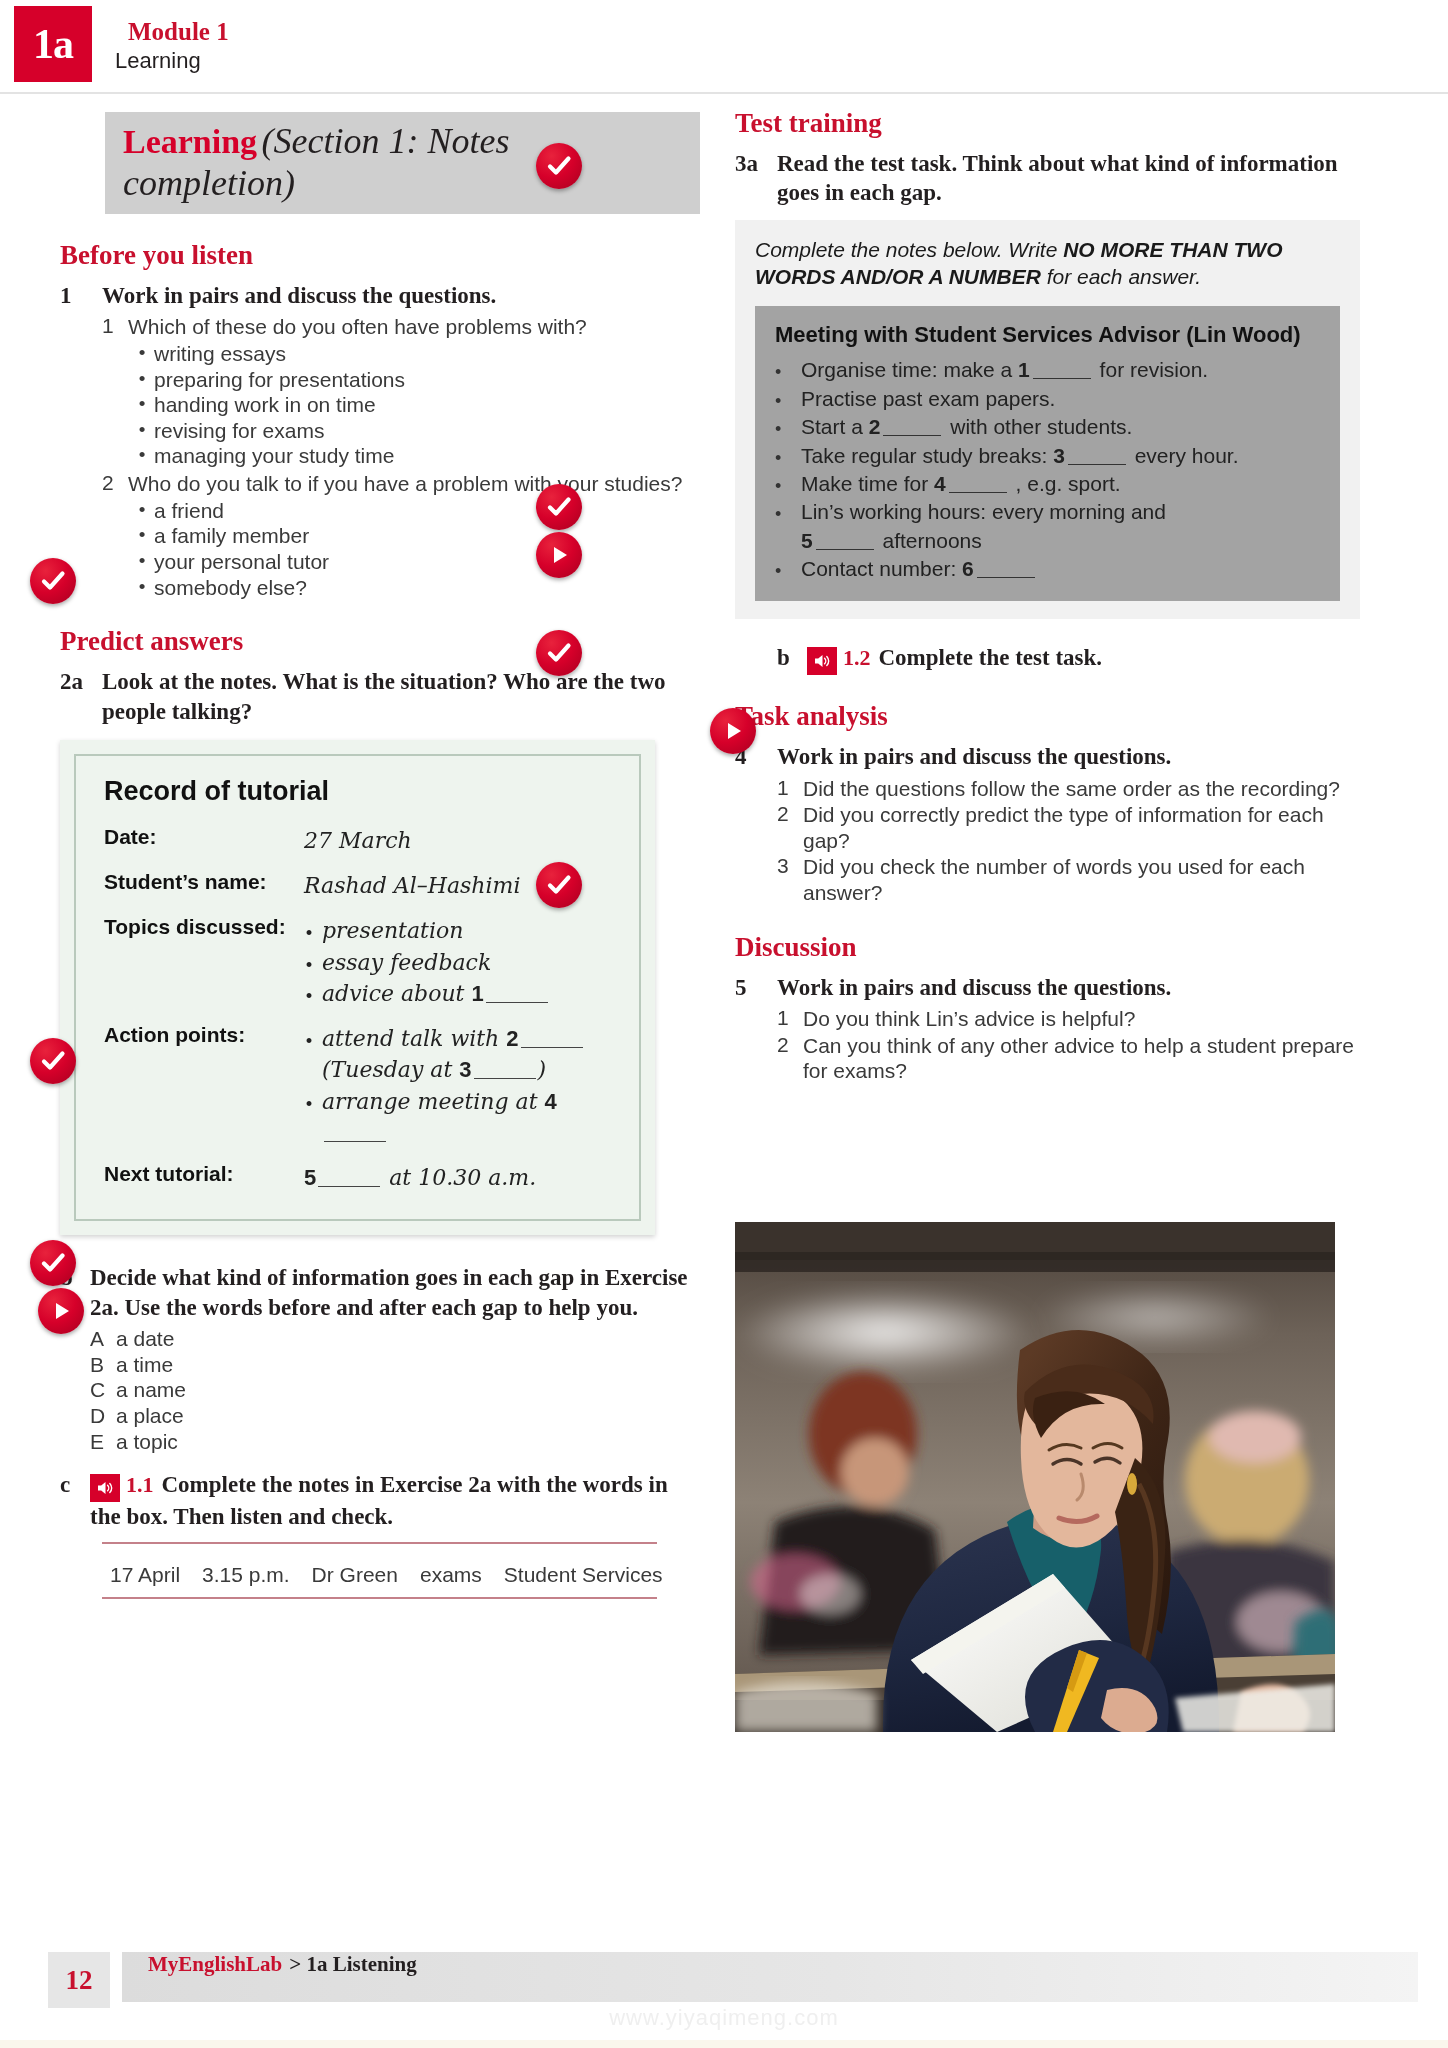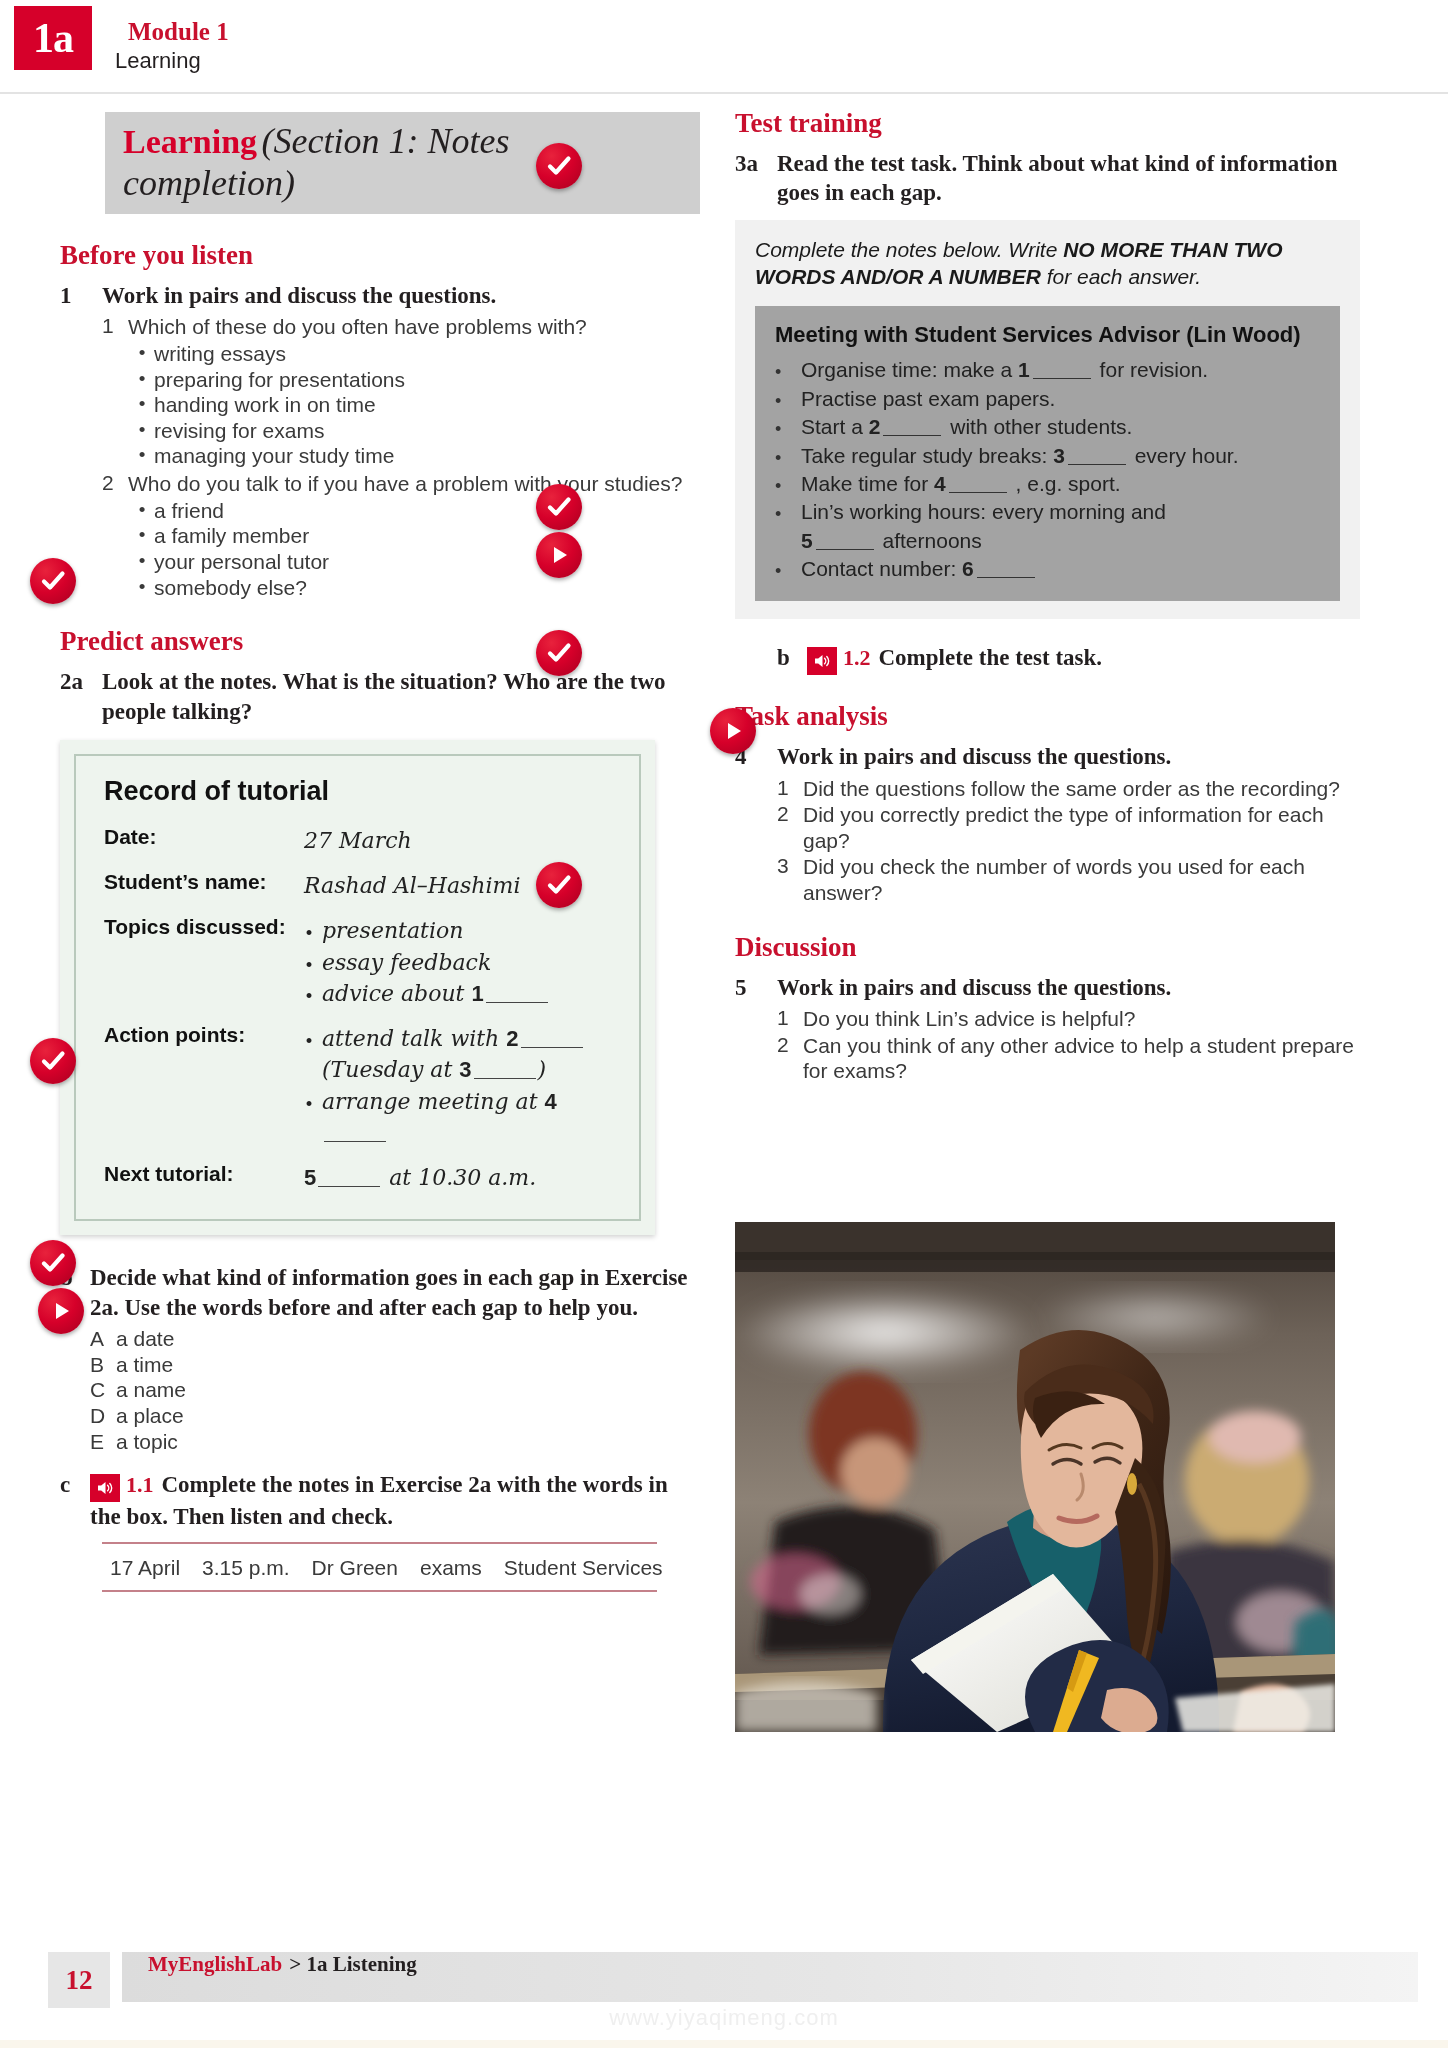--- a/index.html
+++ b/index.html
@@ -10,21 +10,21 @@
     position: relative;
     overflow: hidden;
   }
 
   .page { position: relative; width: 1448px; height: 2048px; background:#fff; }
 
   
   .hdr { position:absolute; left:0; top:0; width:100%; height:92px; }
   .hdr-badge {
     position:absolute; left:14px; top:6px;
-    width:78px; height:64px; background:#d6002a;
+    width:78px; height:76px; background:#d6002a;
     display:flex; align-items:center; justify-content:center;
   }
   .hdr-badge span {
     color:#fff; font-family:"Liberation Serif", serif; font-weight:bold;
     font-size:42px; line-height:1; letter-spacing:-1px;
   }
   .hdr-mod {
     position:absolute; left:128px; top:18px;
     color:#c8102e; font-family:"Liberation Serif", serif;
     font-weight:bold; font-size:25px;
@@ -112,21 +112,21 @@
   }
   .hand .gapnum { font-family:"Liberation Sans", sans-serif; font-style:normal; font-weight:bold; }
   .gapline { display:inline-block; border-bottom:1.6px solid #444; width:62px; vertical-align:-2px; margin:0 2px; }
   .hand-bul { display:flex; }
   .hand-bul .d { width:18px; flex:0 0 18px; font-size:17px; padding-top:6px; }
 
   
   .wordbox {
     margin-top:10px; margin-left:42px; width:555px;
     border-top:2px solid #c4818a; border-bottom:2px solid #c4818a;
-    padding:12px 8px 10px 8px; font-size:21px; color:#3a3a3a;
+    padding:19px 8px 10px 8px; font-size:21px; color:#3a3a3a;
     font-family:"Liberation Sans", sans-serif;
   }
   .wordbox span { margin-right:22px; white-space:nowrap; }
 
   
   .taskbox { background:#f1f1f1; padding:16px 20px 18px 20px; margin-top:12px; width:625px; }
   .taskbox .rubric {
     font-family:"Liberation Sans", sans-serif; font-style:italic;
     font-size:21px; color:#1a1a1a; line-height:1.3; margin-bottom:16px;
   }

